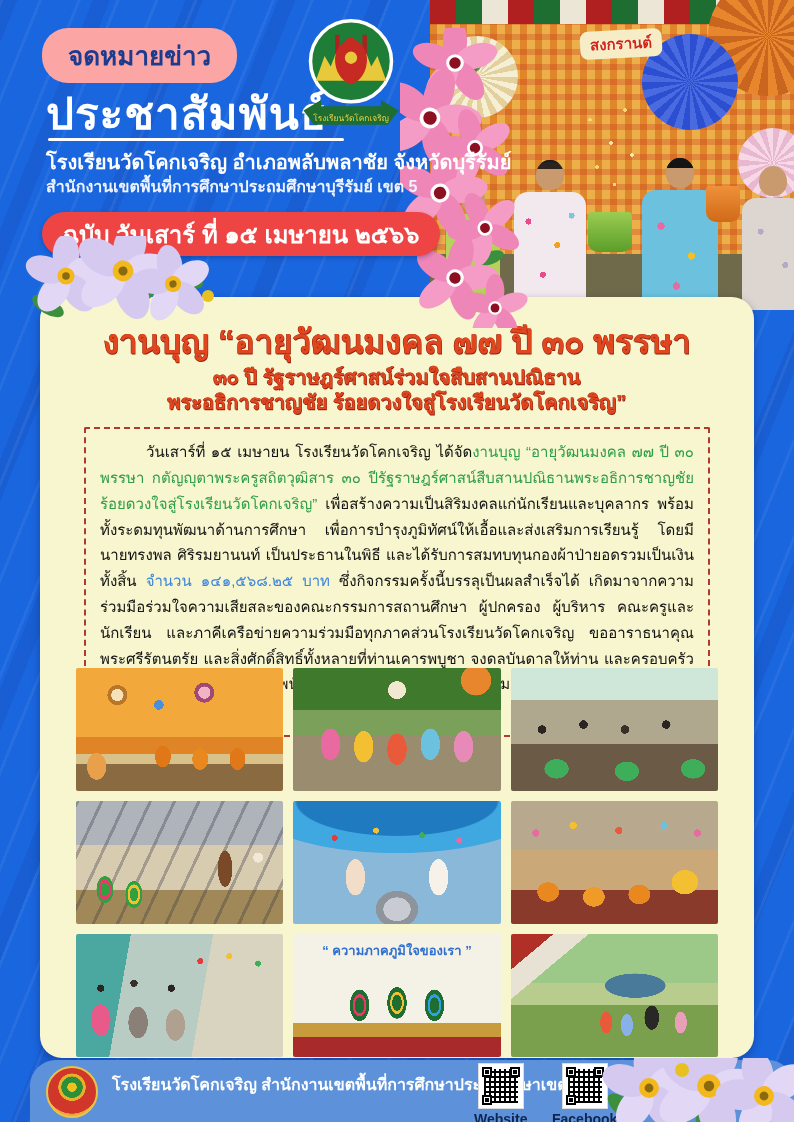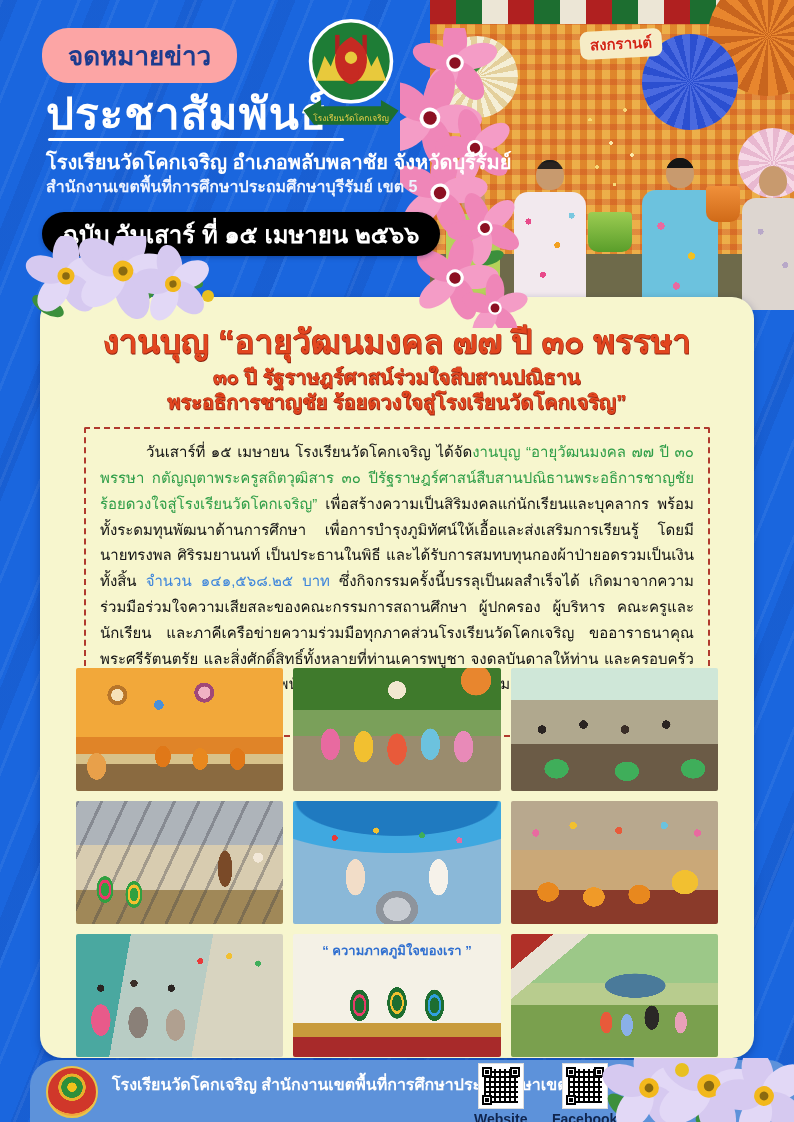--- a/index.html
+++ b/index.html
@@ -70,21 +70,21 @@
 
   .news-pill{
     position:absolute;left:42px;top:28px;background:#fca5a5;border-radius:26px;
     padding:7px 26px;color:#1c3b8e;font-weight:bold;font-size:26px;z-index:6}
   .big-title{position:absolute;left:46px;top:78px;color:#fff;font-weight:bold;font-size:44px;z-index:6;letter-spacing:1px}
   .title-rule{position:absolute;left:48px;top:138px;width:296px;height:3px;background:#fff;border-radius:2px;z-index:6}
   .school-line{position:absolute;left:46px;top:146px;color:#fff;font-size:20px;font-weight:bold;z-index:6;white-space:nowrap}
   .district-line{position:absolute;left:46px;top:174px;color:#eef4ff;font-size:16px;font-weight:bold;z-index:6;white-space:nowrap}
   .issue-pill{
     position:absolute;left:42px;top:212px;width:398px;height:44px;z-index:6;
-    background:#000000;border-radius:24px;display:flex;align-items:center;justify-content:center;
+    background:#ef4444;border-radius:24px;display:flex;align-items:center;justify-content:center;
     color:#fff;font-weight:bold;font-size:24px;box-shadow:0 2px 4px rgba(0,30,90,.3)}
   .school-logo{position:absolute;left:292px;top:12px;width:118px;height:132px;z-index:6}
 
   
   .panel{
     position:absolute;left:40px;top:297px;width:714px;height:761px;
     background:#f7f6ce;border-radius:22px;z-index:4;box-shadow:0 3px 8px rgba(0,20,80,.35)}
   .flowers-tl{position:absolute;left:18px;top:236px;width:210px;height:95px;z-index:7}
   .headline{ text-align:center;color:#e2461f;font-weight:bold;
     text-shadow:0.5px 0.5px 0 #8a1c0c, -0.5px -0.5px 0 #8a1c0c;line-height:1.25}

